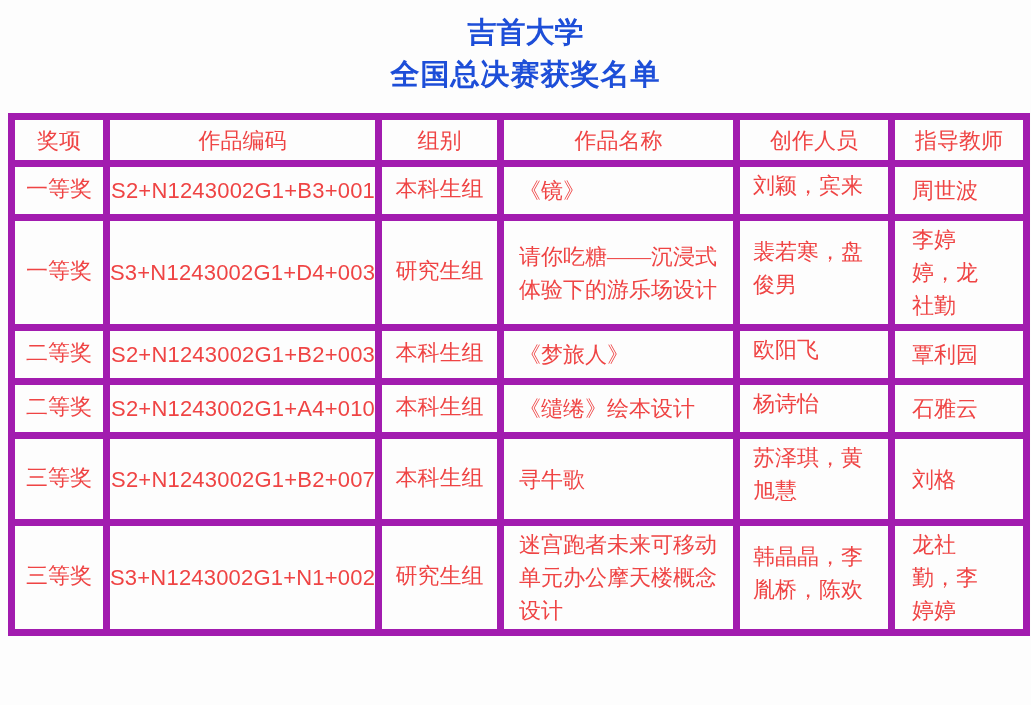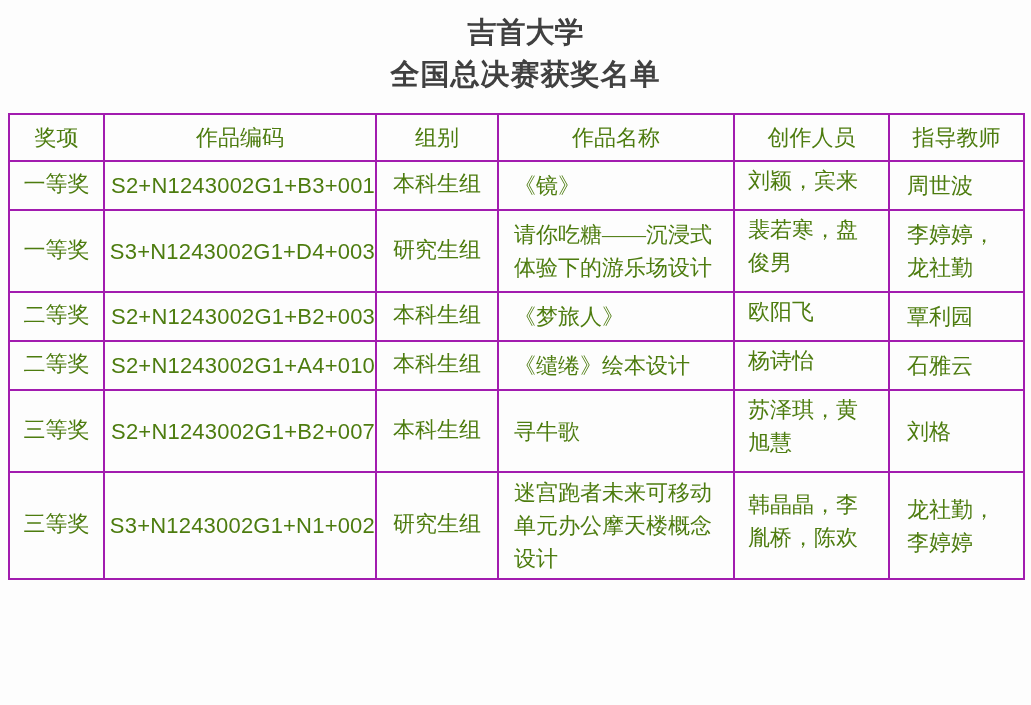--- a/index.html
+++ b/index.html
@@ -12,40 +12,40 @@
     color: #333333;
   }
   .page {
     width: 1031px;
     height: 705px;
     position: relative;
   }
   .doc-title {
     text-align: center;
     font-weight: bold;
-    color: #404040;
+    color: #1d4ed8;
     font-size: 29px;
     line-height: 36px;
     padding-left: 20px;
   }
   .doc-title.t1 { padding-top: 14px; }
   .doc-title.t2 { margin-top: 26px; letter-spacing: 0.5px; }
   .doc-title.t3 { margin-top: 6px; letter-spacing: 1px; }
   table.awards {
     border-collapse: collapse;
     table-layout: fixed;
     width: 1015px;
     margin: 21px 0 0 8px;
   }
   table.awards th, table.awards td {
-    border: 2px solid #a21caf;
+    border: 7px solid #a21caf;
     vertical-align: middle;
     font-size: 22px;
     line-height: 33px;
-    color: #4d7c0f;
+    color: #ef4444;
     font-weight: normal;
     overflow: hidden;
     margin-left: 48px;
   }
   
   col.c-award   { width: 95px; }
   col.c-code    { width: 272px; }
   col.c-group   { width: 122px; }
   col.c-work    { width: 236px; }
   col.c-creators{ width: 155px; }

